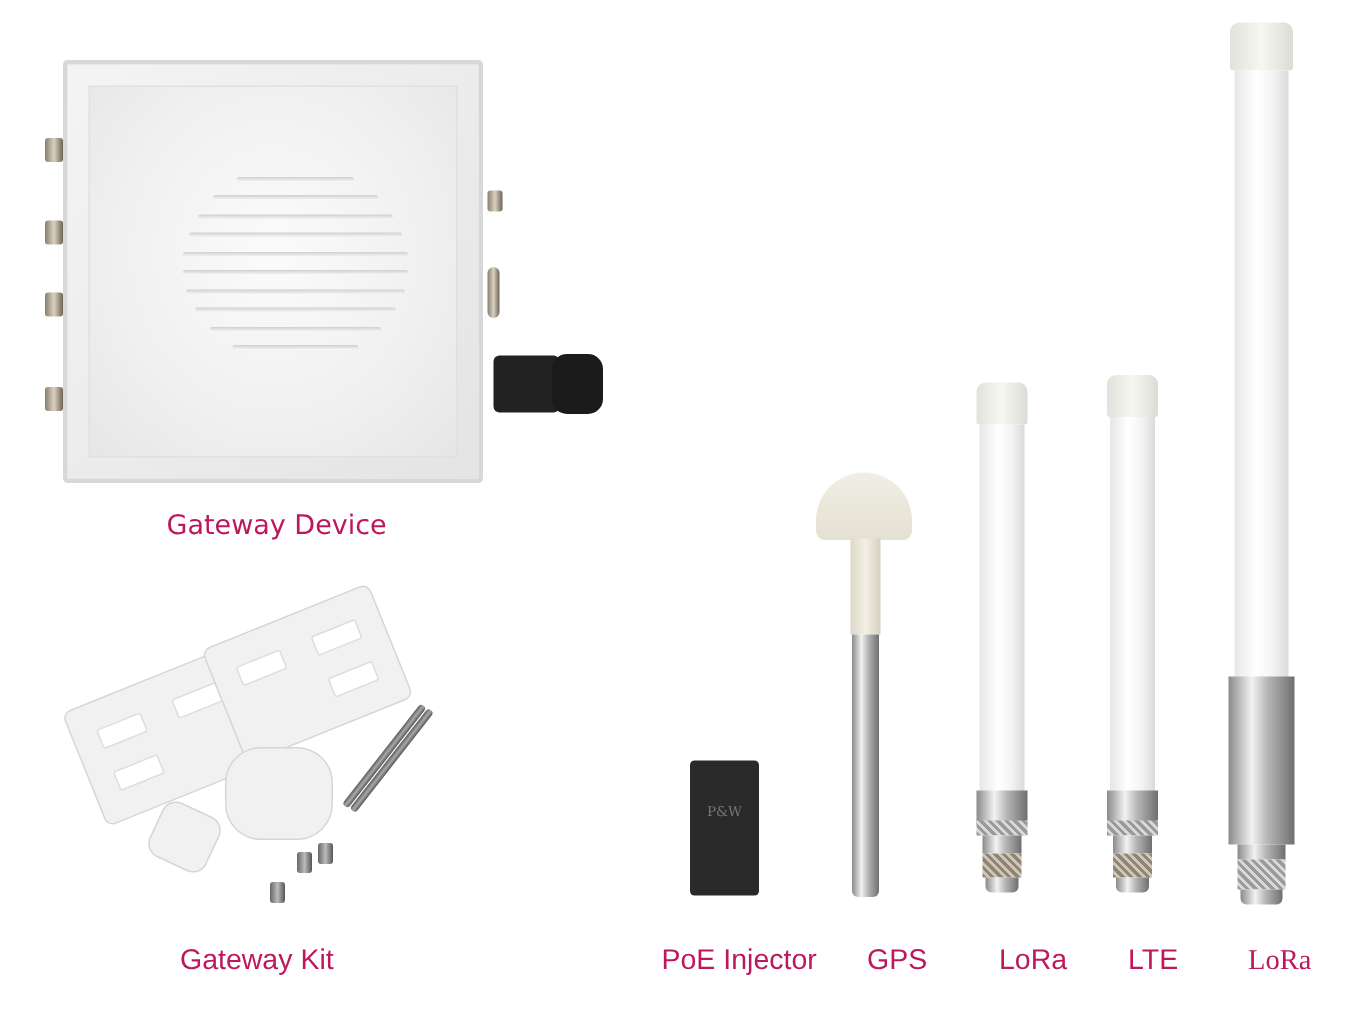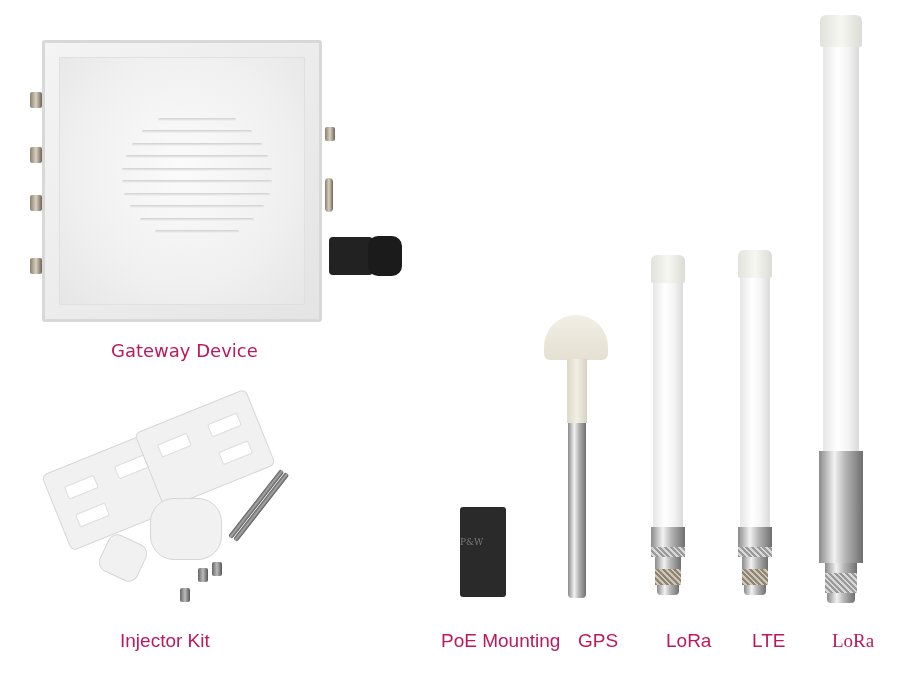--- a/index.html
+++ b/index.html
@@ -17,21 +17,21 @@
 
     
     .tube { position: absolute; background: linear-gradient(90deg,#e6e6e6,#ffffff 40%,#f4f4f4 70%,#dadada); }
     .cap { position: absolute; background: linear-gradient(90deg,#e2e2dc,#f7f7f2,#dcdcd6); border-radius: 6px 6px 2px 2px; }
     .metal { position: absolute; background: linear-gradient(90deg,#8a8a8a,#f2f2f2 35%,#b5b5b5 60%,#6f6f6f); }
     .knurl { position: absolute; background: repeating-linear-gradient(45deg,#9a9a9a 0 2px,#d8d8d8 2px 4px); }
     .brass { position: absolute; background: repeating-linear-gradient(45deg,#8e8576 0 2px,#cfc6b5 2px 4px); }
 
     
     .poe { left: 460px; top: 507px; width: 46px; height: 90px; background: #2a2a2a; border-radius: 3px; }
-    .poe-logo { position: absolute; left: 0; right: 0; top: 30px; color: #777; font-family: "DejaVu Serif", serif; font-size: 9px; }
+    .poe-logo { position: absolute; left: 0; right: 0; top: 30px; text-align: center; color: #777; font-family: "DejaVu Serif", serif; font-size: 9px; }
 
     
     .bracket { position: absolute; background: #f1f1f1; border: 1px solid #d6d6d6; border-radius: 6px; }
     .slot { position: absolute; background: #fff; border: 1px solid #ddd; border-radius: 2px; }
     .rod { position: absolute; height: 5px; background: linear-gradient(#5c5c5c,#a8a8a8,#555); border-radius: 3px; transform-origin: left center; }
     .bolt { position: absolute; width: 10px; height: 14px; background: linear-gradient(90deg,#666,#bbb,#555); border-radius: 2px; }
   </style>
 </head>
 <body>
 
@@ -73,26 +73,26 @@
     <div class="slot" style="left:70px;top:48px;width:30px;height:12px;"></div>
   </div>
   <div class="bracket" style="left:120px;top:108px;width:70px;height:60px;border-radius:24px;"></div>
   <div class="bracket" style="left:72px;top:148px;width:40px;height:38px;border-radius:10px;transform:rotate(25deg);"></div>
   <div class="rod" style="left:200px;top:145px;width:85px;transform:rotate(-52deg);"></div>
   <div class="rod" style="left:205px;top:148px;width:85px;transform:rotate(-52deg);"></div>
   <div class="bolt" style="left:168px;top:178px;"></div>
   <div class="bolt" style="left:182px;top:172px;"></div>
   <div class="bolt" style="left:150px;top:198px;"></div>
 </div>
-<div class="label" style="left:120px;top:630px;">Injector Kit</div>
+<div class="label" style="left:120px;top:630px;">Gateway Kit</div>
 
 <div class="abs poe">
   <div class="poe-logo">P&amp;W</div>
 </div>
-<div class="label" style="left:441px;top:630px;">PoE Mounting</div>
+<div class="label" style="left:441px;top:630px;">PoE Injector</div>
 
 <div class="abs" style="left:540px;top:315px;width:80px;height:290px;">
   <div class="abs" style="left:4px;top:0;width:64px;height:45px;background:linear-gradient(#f1eee4,#e4e0d2);border-radius:32px 32px 6px 6px;"></div>
   <div class="abs" style="left:27px;top:44px;width:20px;height:64px;background:linear-gradient(90deg,#ddd8c8,#f2efe4,#d6d1c0);"></div>
   <div class="metal" style="left:28px;top:108px;width:18px;height:175px;border-radius:0 0 4px 4px;"></div>
 </div>
 <div class="label" style="left:578px;top:630px;">GPS</div>
 
 <div class="abs" style="left:645px;top:255px;width:50px;height:345px;">
   <div class="cap" style="left:6px;top:0;width:34px;height:28px;"></div>

